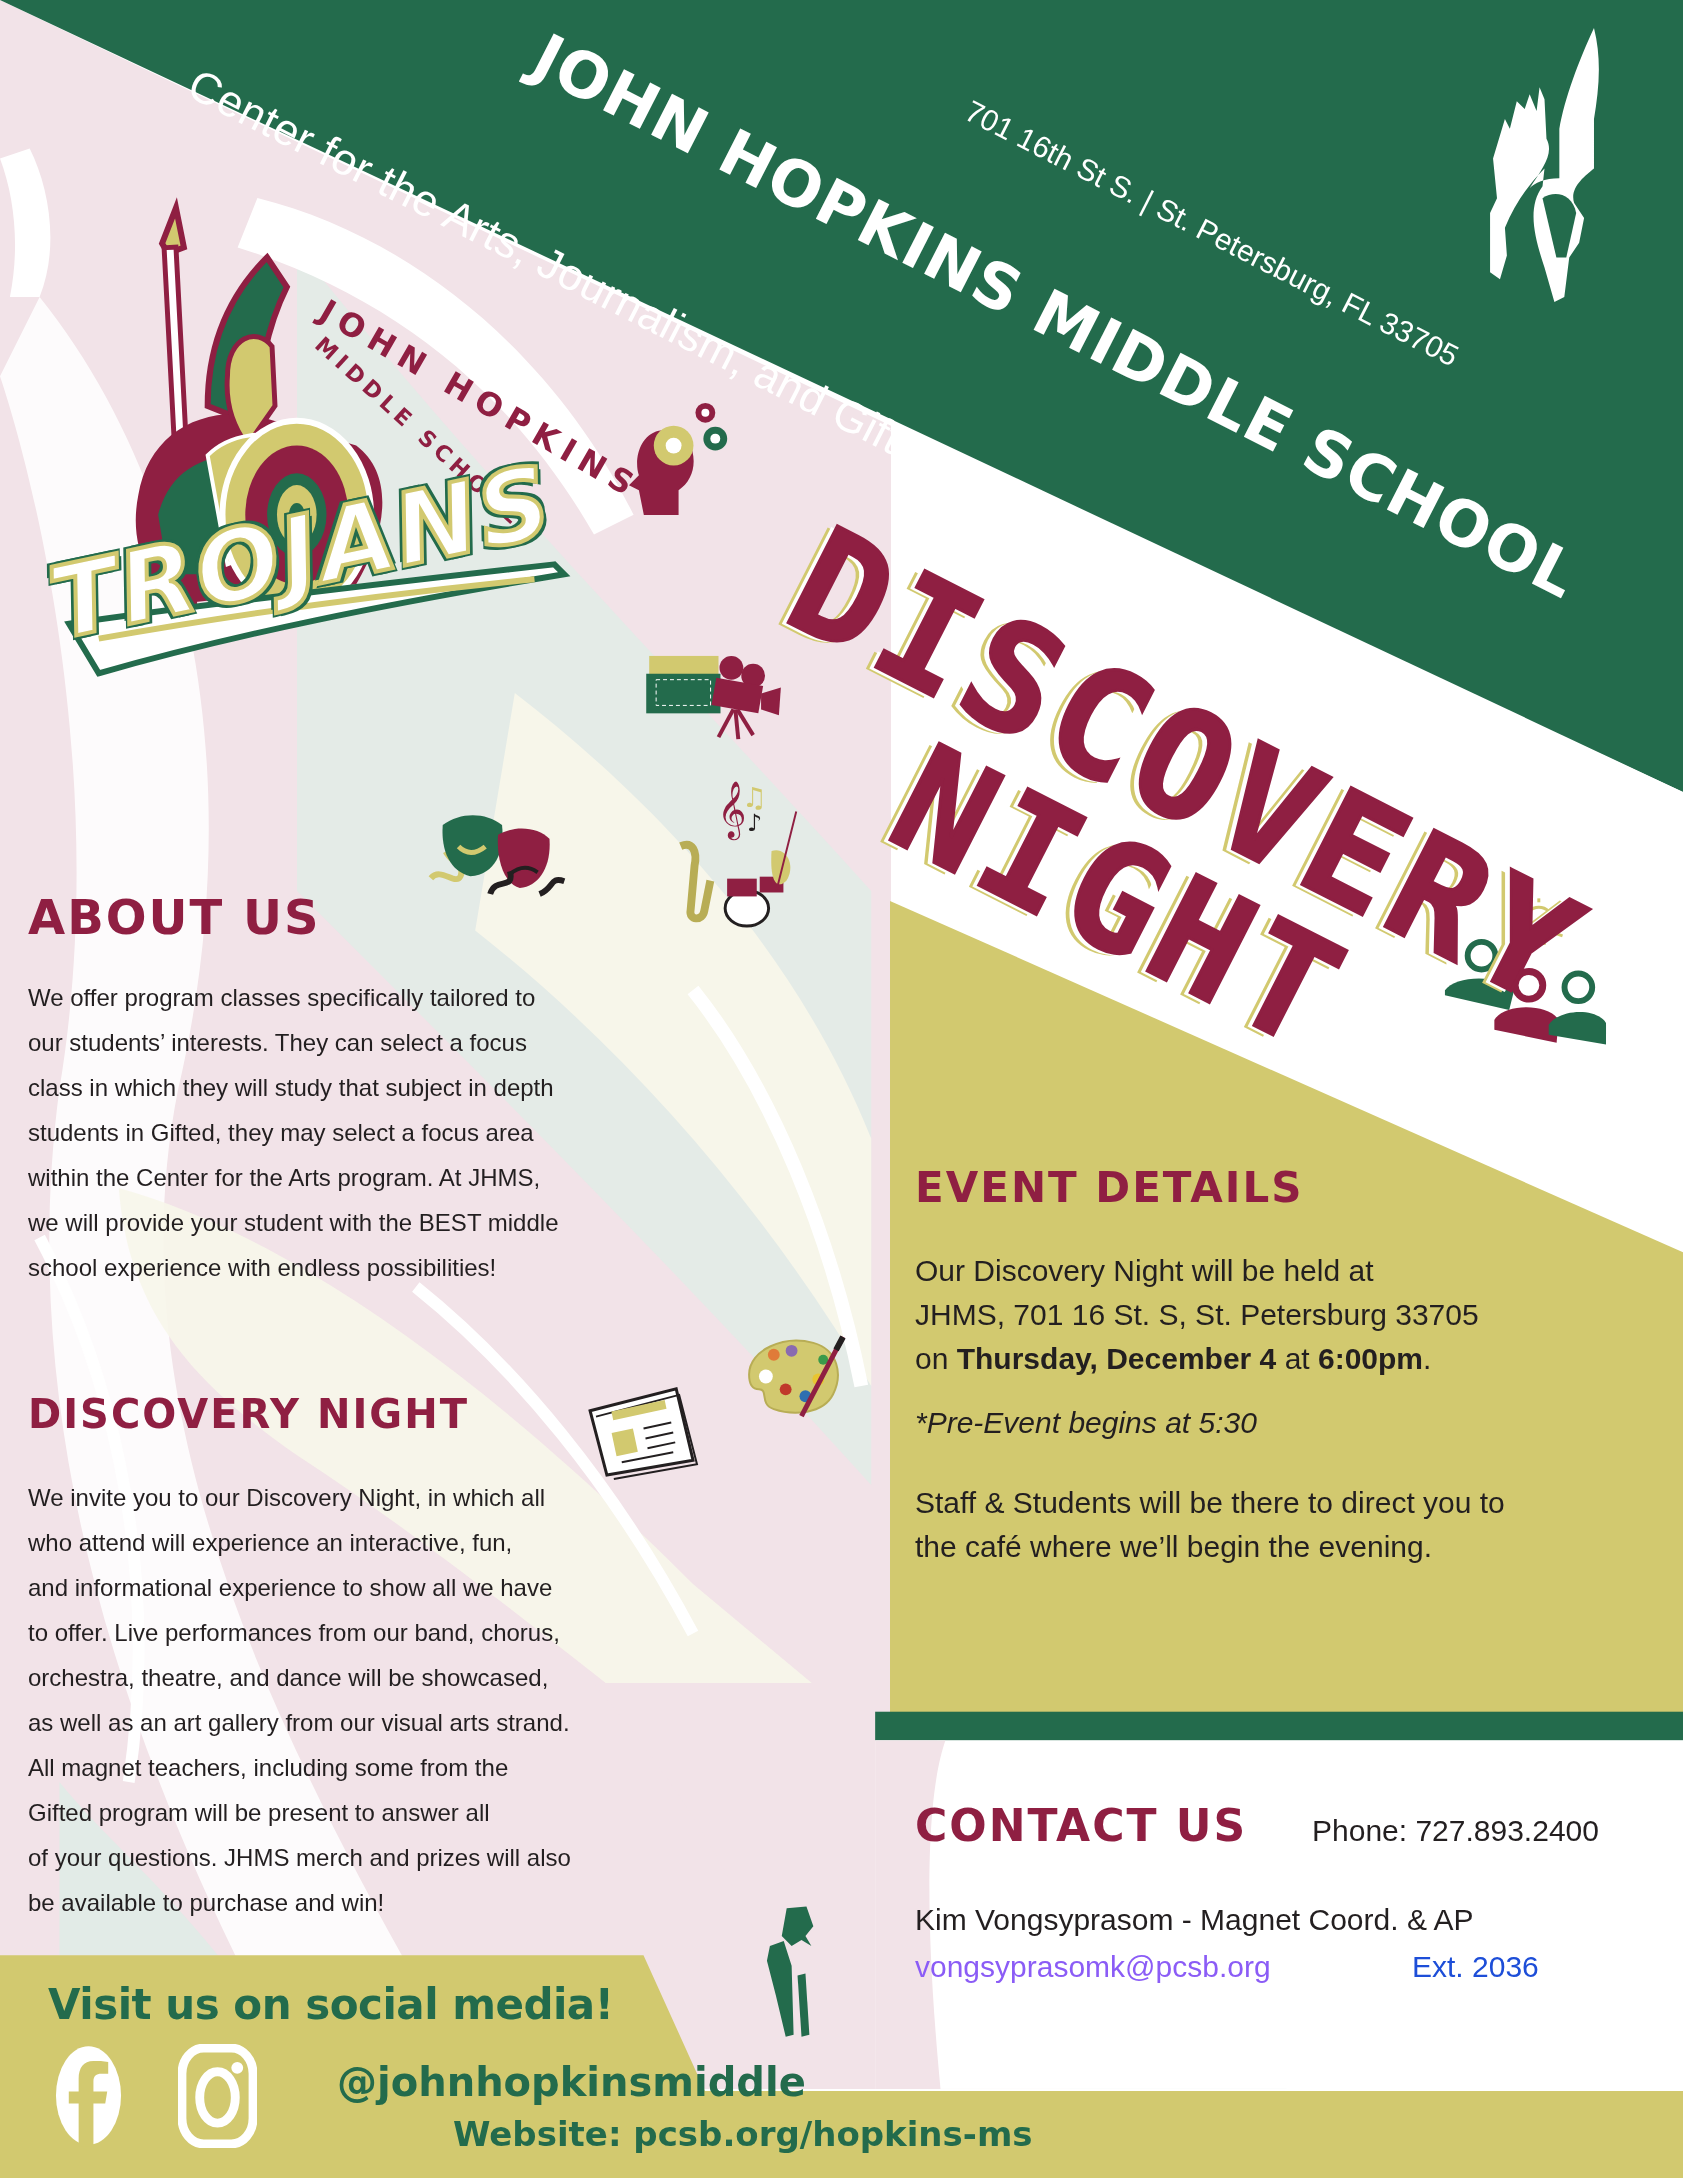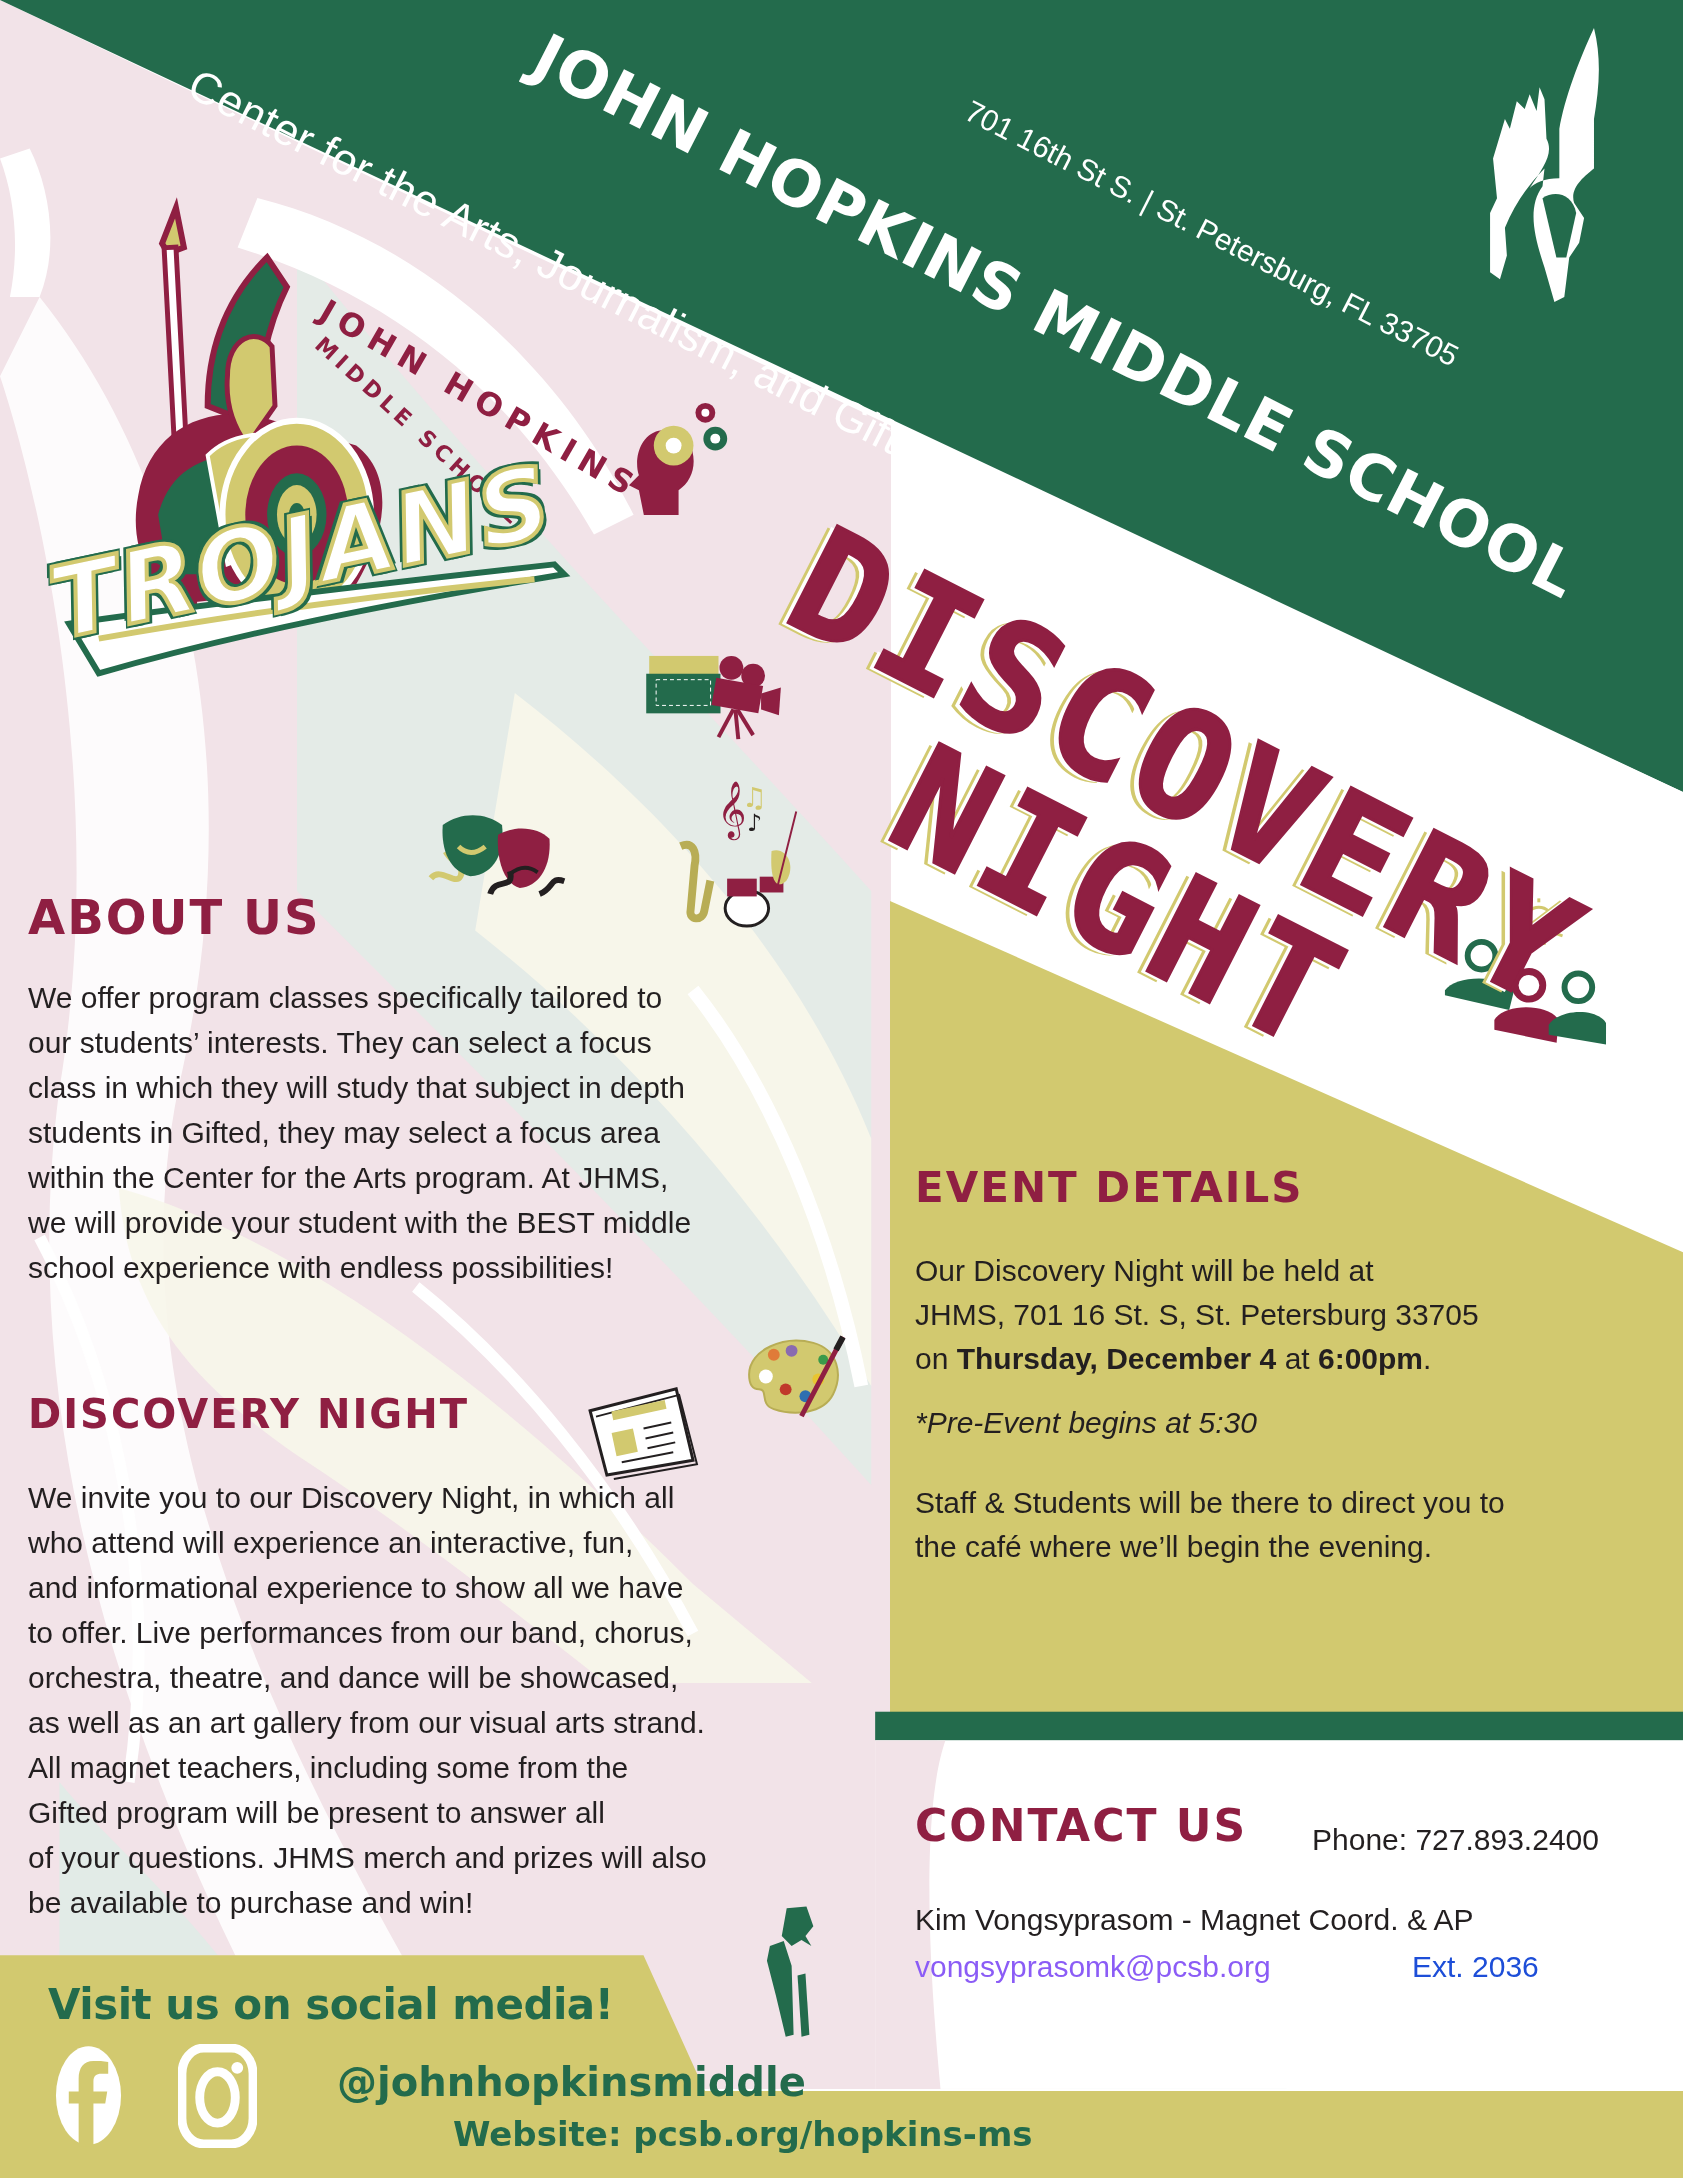--- a/index.html
+++ b/index.html
@@ -36,21 +36,21 @@
     .disc-1 { left: 842px; top: 495px; transform: rotate(27deg); font-size: 149px; }
     .disc-2 { left: 945px; top: 713px; transform: rotate(27deg); font-size: 149px; }
 
     
     .h-section {
       position: absolute; white-space: nowrap;
       font-family: "DejaVu Sans", sans-serif; font-weight: bold;
       color: #8f1f42; letter-spacing: 2px; text-transform: uppercase;
     }
     .body-text {
-      position: absolute; font-size: 30px; line-height: 45px; color: #231f20;
+      position: absolute; font-size: 24px; line-height: 45px; color: #231f20;
       font-family: "Liberation Sans", sans-serif;
     }
     .body-text p { margin: 0; }
     .event-text { font-size: 30px; line-height: 44px; }
     .event-text b { font-weight: bold; }
     .event-text .it { font-style: italic; }
 
     .contact-line { position: absolute; font-size: 30px; white-space: nowrap; }
 
     .social-heading {
@@ -264,21 +264,21 @@
 <div class="body-text event-text" style="left:915px; top:1249px; width:752px;">
   <p>Our Discovery Night will be held at</p>
   <p>JHMS, 701 16 St. S, St. Petersburg 33705</p>
   <p><span>on </span><b>Thursday, December 4</b><span> at </span><b>6:00pm</b><span>.</span></p>
   <p style="margin-top:20px;" class="it">*Pre-Event begins at 5:30</p>
   <p style="margin-top:36px;">Staff &amp; Students will be there to direct you to</p>
   <p>the café where we’ll begin the evening.</p>
 </div>
 
 <div class="h-section" style="left:915px; top:1800px; font-size:44px;">CONTACT US</div>
-<div class="contact-line" style="left:1312px; top:1814px;margin-top:9px;">Phone: 727.893.2400</div>
+<div class="contact-line" style="left:1312px; top:1814px;">Phone: 727.893.2400</div>
 <div class="contact-line" style="left:915px; top:1903px;">Kim Vongsyprasom - Magnet Coord. &amp; AP</div>
 <div class="contact-line" style="left:915px; top:1950px; color:#8b5cf6;">vongsyprasomk@pcsb.org</div>
 <div class="contact-line" style="left:1412px; top:1950px; color:#1d4ed8;">Ext. 2036</div>
 
 <div class="social-heading">Visit us on social media!</div>
 <svg class="icon" style="left:54px; top:2044px;" width="69" height="104" viewBox="0 0 70 105">
   <ellipse cx="35" cy="52" rx="33" ry="50" fill="#ffffff"></ellipse>
   <path d="M40 104 L40 60 L52 60 L54 48 L40 48 L40 38 C40 32 43 30 48 30 L55 30 L55 18 C50 17 45 17 40 17 C30 17 25 24 25 35 L25 48 L15 48 L15 60 L25 60 L25 104 Z" fill="#d2c96f"></path>
 </svg>
 <svg class="icon" style="left:178px; top:2044px;" width="79" height="104" viewBox="0 0 80 105">

